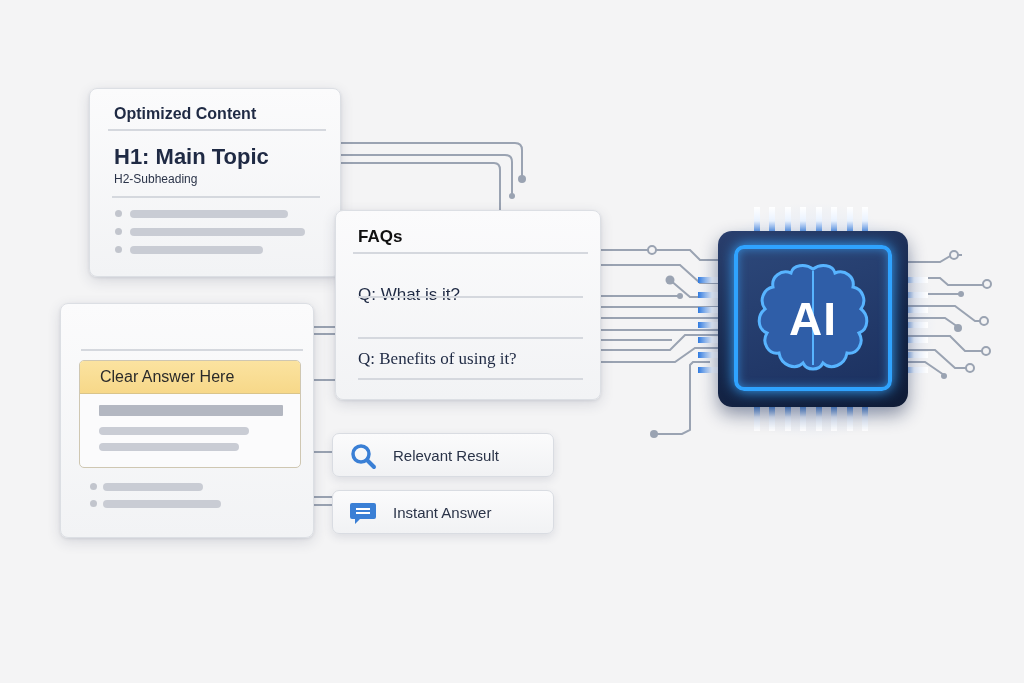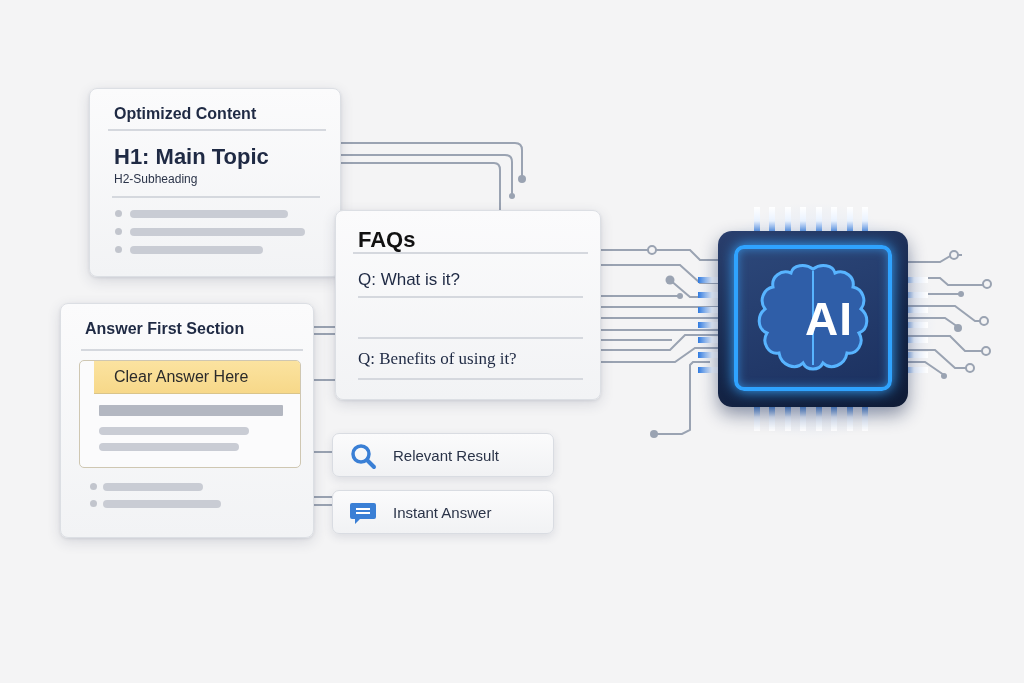--- a/index.html
+++ b/index.html
@@ -30,21 +30,21 @@
   .faq-q { position: absolute; left: 22px; font-size: 17px; color: #1f2a44; }
   
   #card-answer { left: 60px; top: 303px; width: 254px; height: 235px; }
   .answer-box {
     position: absolute; left: 18px; top: 56px; width: 220px; height: 106px;
     border: 1px solid #cfc7b2; border-radius: 5px; background: #fbfbfc; overflow: hidden;
   }
   .answer-head {
     height: 32px; background: linear-gradient(180deg,#fbe3a0,#f7d889);
     border-bottom: 1px solid #d9c48a; font-size: 16px; line-height: 32px;
-    padding-left: 20px; color: #2a2a2a; margin-left: 14px;
+    padding-left: 20px; color: #2a2a2a;
   }
   
   .pill {
     position: absolute; left: 332px; width: 222px; height: 44px;
     background: linear-gradient(180deg,#fbfbfc,#f1f2f4);
     border: 1px solid #d9dce2; border-radius: 7px;
     box-shadow: 0 3px 10px rgba(40,50,80,0.12);
     box-sizing: border-box;
   }
   .pill-label { position: absolute; left: 60px; top: 13px; font-size: 15px; color: #2a3348; }
@@ -65,21 +65,21 @@
   .chip-ring {
     position: absolute; left: 16px; top: 14px; width: 158px; height: 146px;
     border-radius: 10px; border: 4px solid #2fa3ff;
     box-shadow: 0 0 14px #3aa8ff, inset 0 0 10px rgba(60,170,255,0.6);
     box-sizing: border-box;
     background: linear-gradient(160deg,#2c4779,#1c3160);
   }
   .chip-label {
     position: absolute; left: 0; top: 0; width: 190px; height: 176px;
     display: flex; align-items: center; justify-content: center;
-    font-size: 46px; font-weight: bold; color: #ffffff; letter-spacing: 1px; margin-left: 16px;
+    font-size: 46px; font-weight: bold; color: #ffffff; letter-spacing: 1px;
   }
 </style>
 </head>
 <body>
 
 <svg class="wires" viewBox="0 0 1024 683">
   <g fill="none" stroke="#9aa3b2" stroke-width="2">
 
     <path d="M341 143 H515 Q522 143 522 150 V178"></path>
     <path d="M341 155 H505 Q512 155 512 162 V195"></path>
@@ -141,31 +141,30 @@
   <div class="rule" style="left:22px;top:107px;width:208px;"></div>
   <div class="dot" style="left:25px;top:121px;"></div>
   <div class="bar" style="left:40px;top:121px;width:158px;"></div>
   <div class="dot" style="left:25px;top:139px;"></div>
   <div class="bar" style="left:40px;top:139px;width:175px;"></div>
   <div class="dot" style="left:25px;top:157px;"></div>
   <div class="bar" style="left:40px;top:157px;width:133px;"></div>
 </div>
 
 <div class="card" id="card-faqs">
-  <div class="card-title" style="left:22px;top:16px;font-size:22px;color:#111;">FAQs</div>
+  <div class="card-title" style="left:22px;top:16px;font-size:17px;color:#111;">FAQs</div>
   <div class="rule" style="left:17px;top:41px;width:235px;"></div>
-  <div class="faq-q" style="top:59px;text-align:center;">Q: What is it?</div>
+  <div class="faq-q" style="top:74px;text-align:center;">Q: What is it?</div>
   <div class="rule" style="left:22px;top:85px;width:225px;"></div>
   <div class="rule" style="left:22px;top:126px;width:225px;"></div>
   <div class="faq-q" style="top:138px;font-family:Liberation Serif, serif;">Q: Benefits of using it?</div>
   <div class="rule" style="left:22px;top:167px;width:225px;"></div>
 </div>
 
 <div class="card" id="card-answer">
-  <div class="card-title" style="left:24px;top:16px;font-size:16px;">Answer First Section</div>
   <div class="rule" style="left:20px;top:45px;width:222px;"></div>
   <div class="answer-box">
     <div class="answer-head">Clear Answer Here</div>
     <div class="bar" style="left:19px;top:44px;width:184px;height:11px;border-radius:1px;background:#b3b7c1;"></div>
     <div class="bar" style="left:19px;top:66px;width:150px;"></div>
     <div class="bar" style="left:19px;top:82px;width:140px;"></div>
   </div>
   <div class="dot" style="left:29px;top:179px;"></div>
   <div class="bar" style="left:42px;top:179px;width:100px;"></div>
   <div class="dot" style="left:29px;top:196px;"></div>

